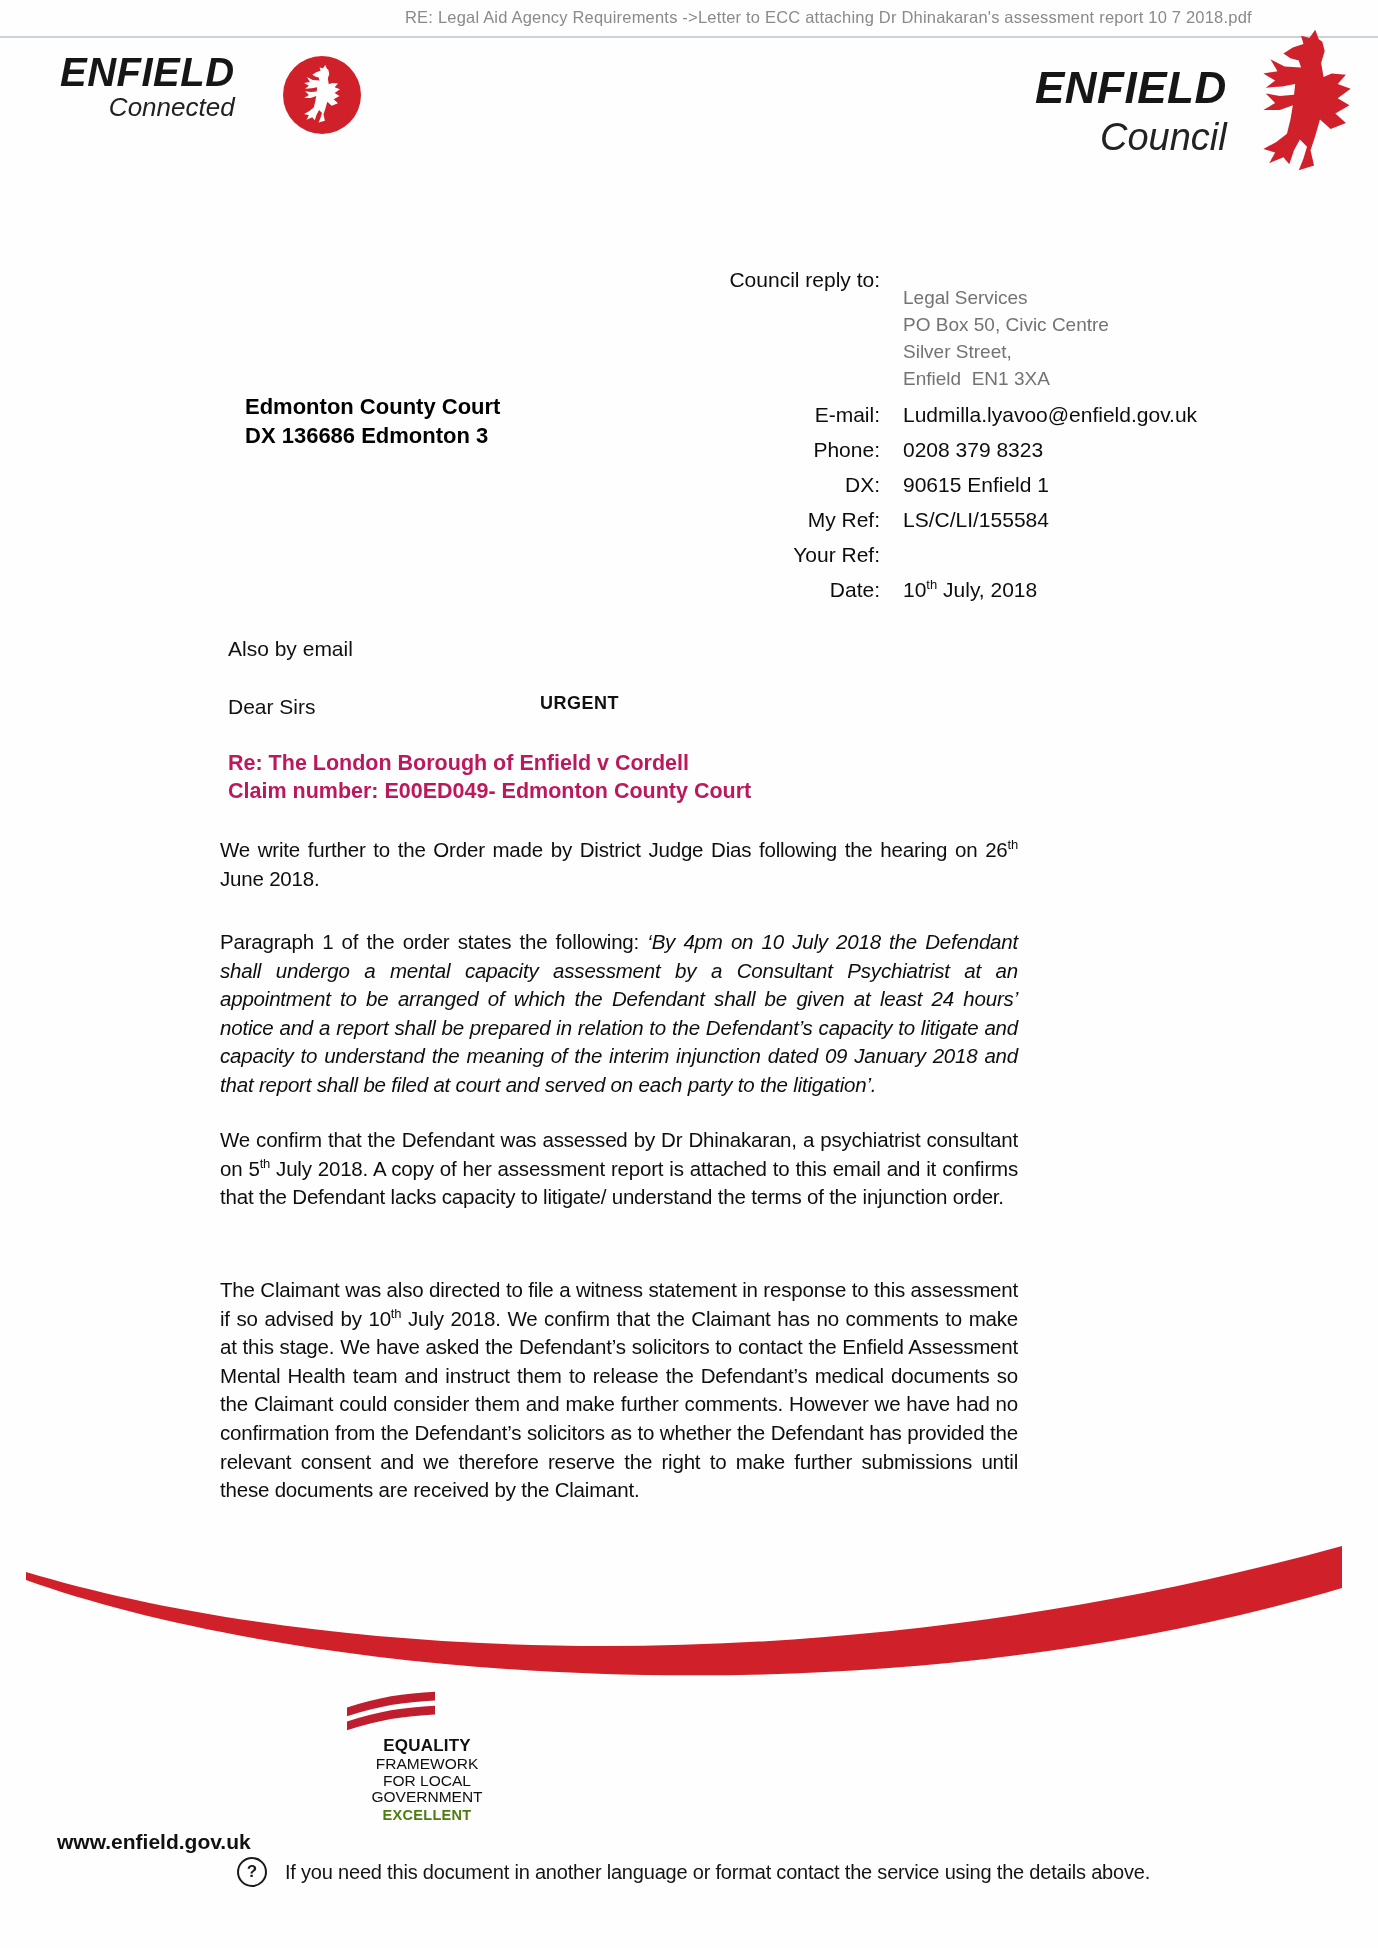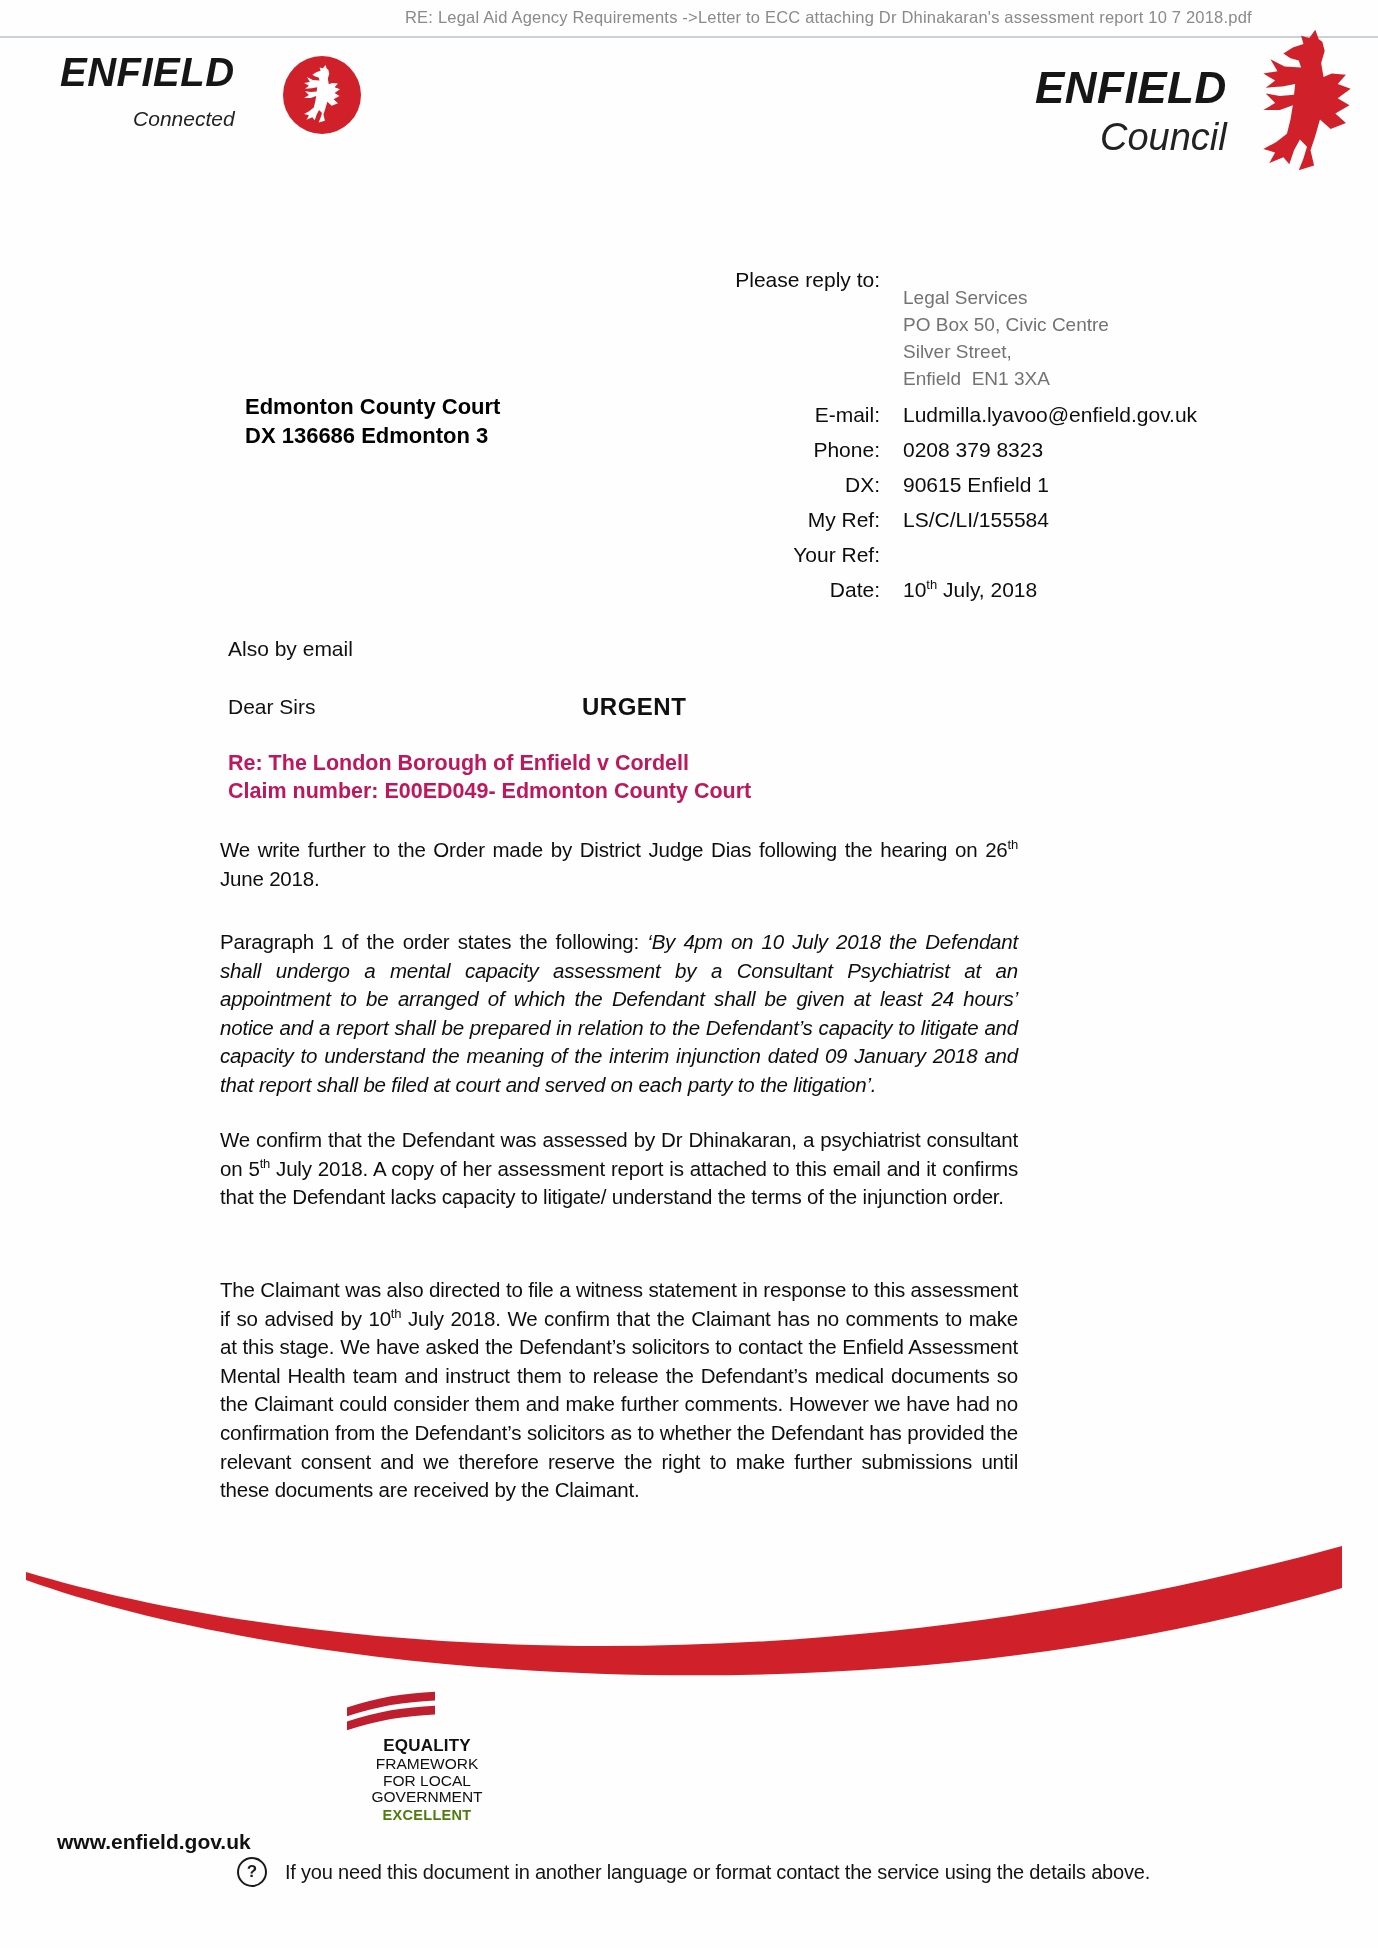--- a/index.html
+++ b/index.html
@@ -9,21 +9,21 @@
   }
   .doc-title{
     position:absolute;left:405px;top:8px;font-size:16.5px;color:#8a8a8a;
     letter-spacing:0.2px;white-space:nowrap;
   }
   .top-rule{position:absolute;left:0;top:36px;width:1378px;height:2px;background:#ccd1d6;}
 
   
   .logo-left{position:absolute;left:60px;top:52px;}
   .logo-word{font-style:italic;font-weight:bold;font-size:40px;color:#161616;letter-spacing:0.5px;line-height:1;}
-  .logo-sub{font-style:italic;font-size:21px;color:#222;line-height:1;margin-top:16px;text-align:right;}
+  .logo-sub{font-style:italic;font-size:26px;color:#222;line-height:1;margin-top:2px;text-align:right;}
   .beast-badge{
     position:absolute;left:283px;top:56px;width:78px;height:78px;border-radius:50%;
     background:#d0212a;display:flex;align-items:center;justify-content:center;
   }
   
   .logo-right{position:absolute;left:1035px;top:66px;text-align:right;}
   .logo-right .logo-word{font-size:44px;}
   .logo-right .logo-sub{font-size:38px;margin-top:8px;}
   .beast-right{position:absolute;left:1248px;top:24px;width:118px;height:158px;}
 
@@ -38,21 +38,21 @@
   }
 
   .contact{position:absolute;left:560px;top:403px;font-size:21px;color:#0d0d0d;}
   .contact-row{display:flex;margin-bottom:11px;min-height:22px;}
   .contact-label{width:320px;text-align:right;}
   .contact-value{margin-left:23px;white-space:nowrap;}
   sup{font-size:13px;line-height:0;vertical-align:super;}
 
   .also-email{position:absolute;left:228px;top:637px;font-size:21px;}
   .salutation{position:absolute;left:228px;top:695px;font-size:21px;}
-  .urgent{position:absolute;left:540px;top:693px;font-size:24px;font-weight:bold;letter-spacing:0.5px;margin-left:42px;}
+  .urgent{position:absolute;left:540px;top:693px;font-size:18px;font-weight:bold;letter-spacing:0.5px;}
   .subject{
     position:absolute;left:228px;top:749px;font-weight:bold;font-size:21.5px;line-height:28px;color:#be185d;
   }
 
   .para{
     position:absolute;left:220px;width:798px;margin:0;
     font-size:20.5px;line-height:28.6px;letter-spacing:-0.2px;
     text-align:justify;color:#0e0e0e;
   }
   .p1{top:836px;}
@@ -98,21 +98,21 @@
   </div>
 
   <div class="logo-right">
     <div class="logo-word">ENFIELD</div>
     <div class="logo-sub">Council</div>
   </div>
   <svg class="beast-right" viewBox="0 0 100 128">
     <path fill="#d0212a" d="M60,10 L57,2 L52,9 L45,7 L47,14 L38,17 L30,22 L36,26 L43,28 L45,34 L31,33 L19,27 L25,37 L13,39 L23,45 L15,51 L29,50 L40,48 L39,57 L27,58 L15,56 L23,64 L13,70 L27,70 L38,66 L36,78 L33,90 L24,97 L13,103 L23,106 L18,115 L30,110 L35,116 L39,104 L44,95 L50,101 L47,111 L43,121 L56,117 L53,104 L57,92 L61,78 L70,86 L83,81 L74,73 L86,66 L76,60 L87,52 L76,48 L83,40 L71,39 L64,42 L62,30 L65,20 L63,12 Z"></path>
   </svg>
 
-  <div class="reply-label">Please reply to:</div>
+  <div class="reply-label">Council reply to:</div>
   <div class="reply-lines">
     <div>Legal Services</div>
     <div>PO Box 50, Civic Centre</div>
     <div>Silver Street,</div>
     <div>Enfield&nbsp;&nbsp;EN1 3XA</div>
   </div>
 
   <div class="recipient">
     <div>Edmonton County Court</div>
     <div>DX 136686 Edmonton 3</div>

